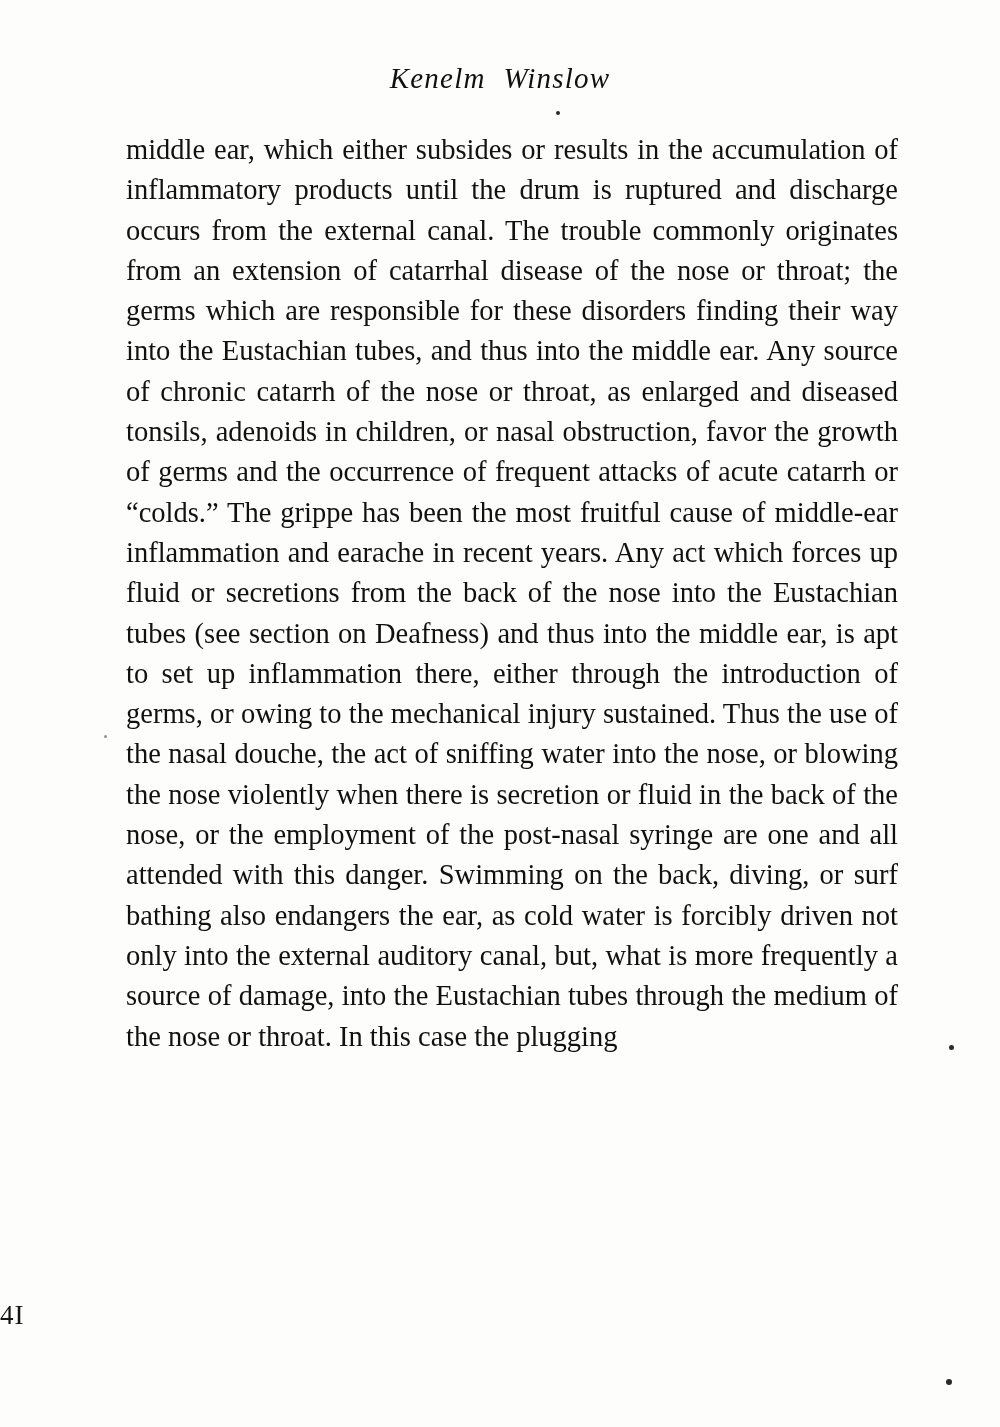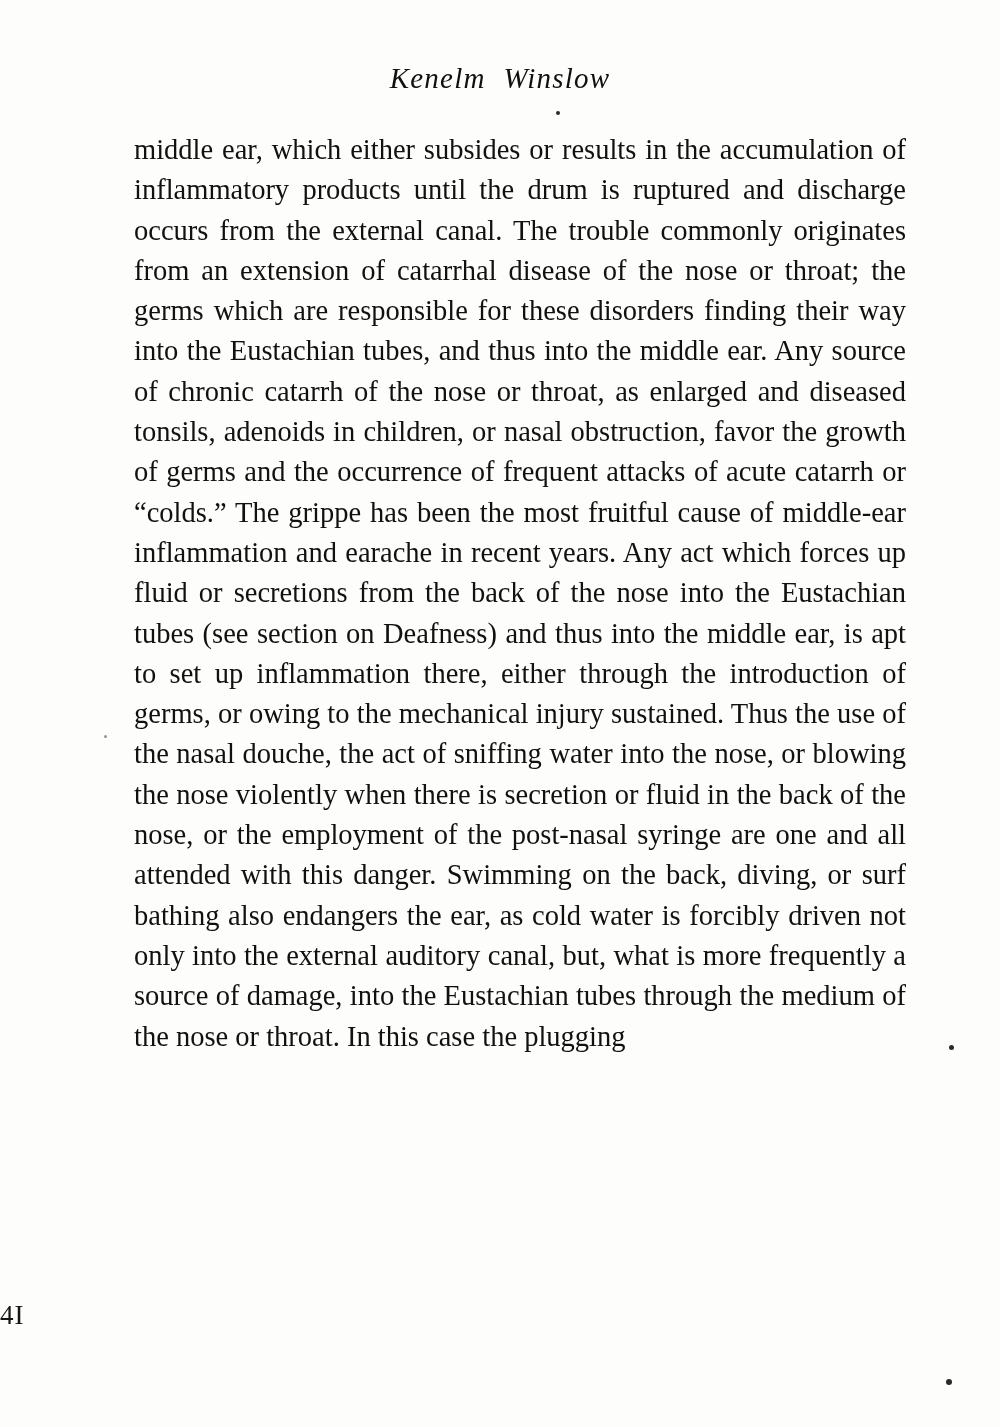--- a/index.html
+++ b/index.html
@@ -27,21 +27,21 @@
     font-size: 29px;
     letter-spacing: 1.2px;
     color: #101010;
   }
   .running-head .rh-word + .rh-word {
     margin-left: 18px;
   }
   .body-text {
     position: absolute;
     top: 130px;
-    left: 134px;
+    left: 126px;
     width: 772px;
     font-size: 28.5px;
     line-height: 40.3px;
     text-align: justify;
     text-justify: inter-word;
     color: #111111;
   }
   .body-text p {
     margin: 0;
     text-indent: 0;

